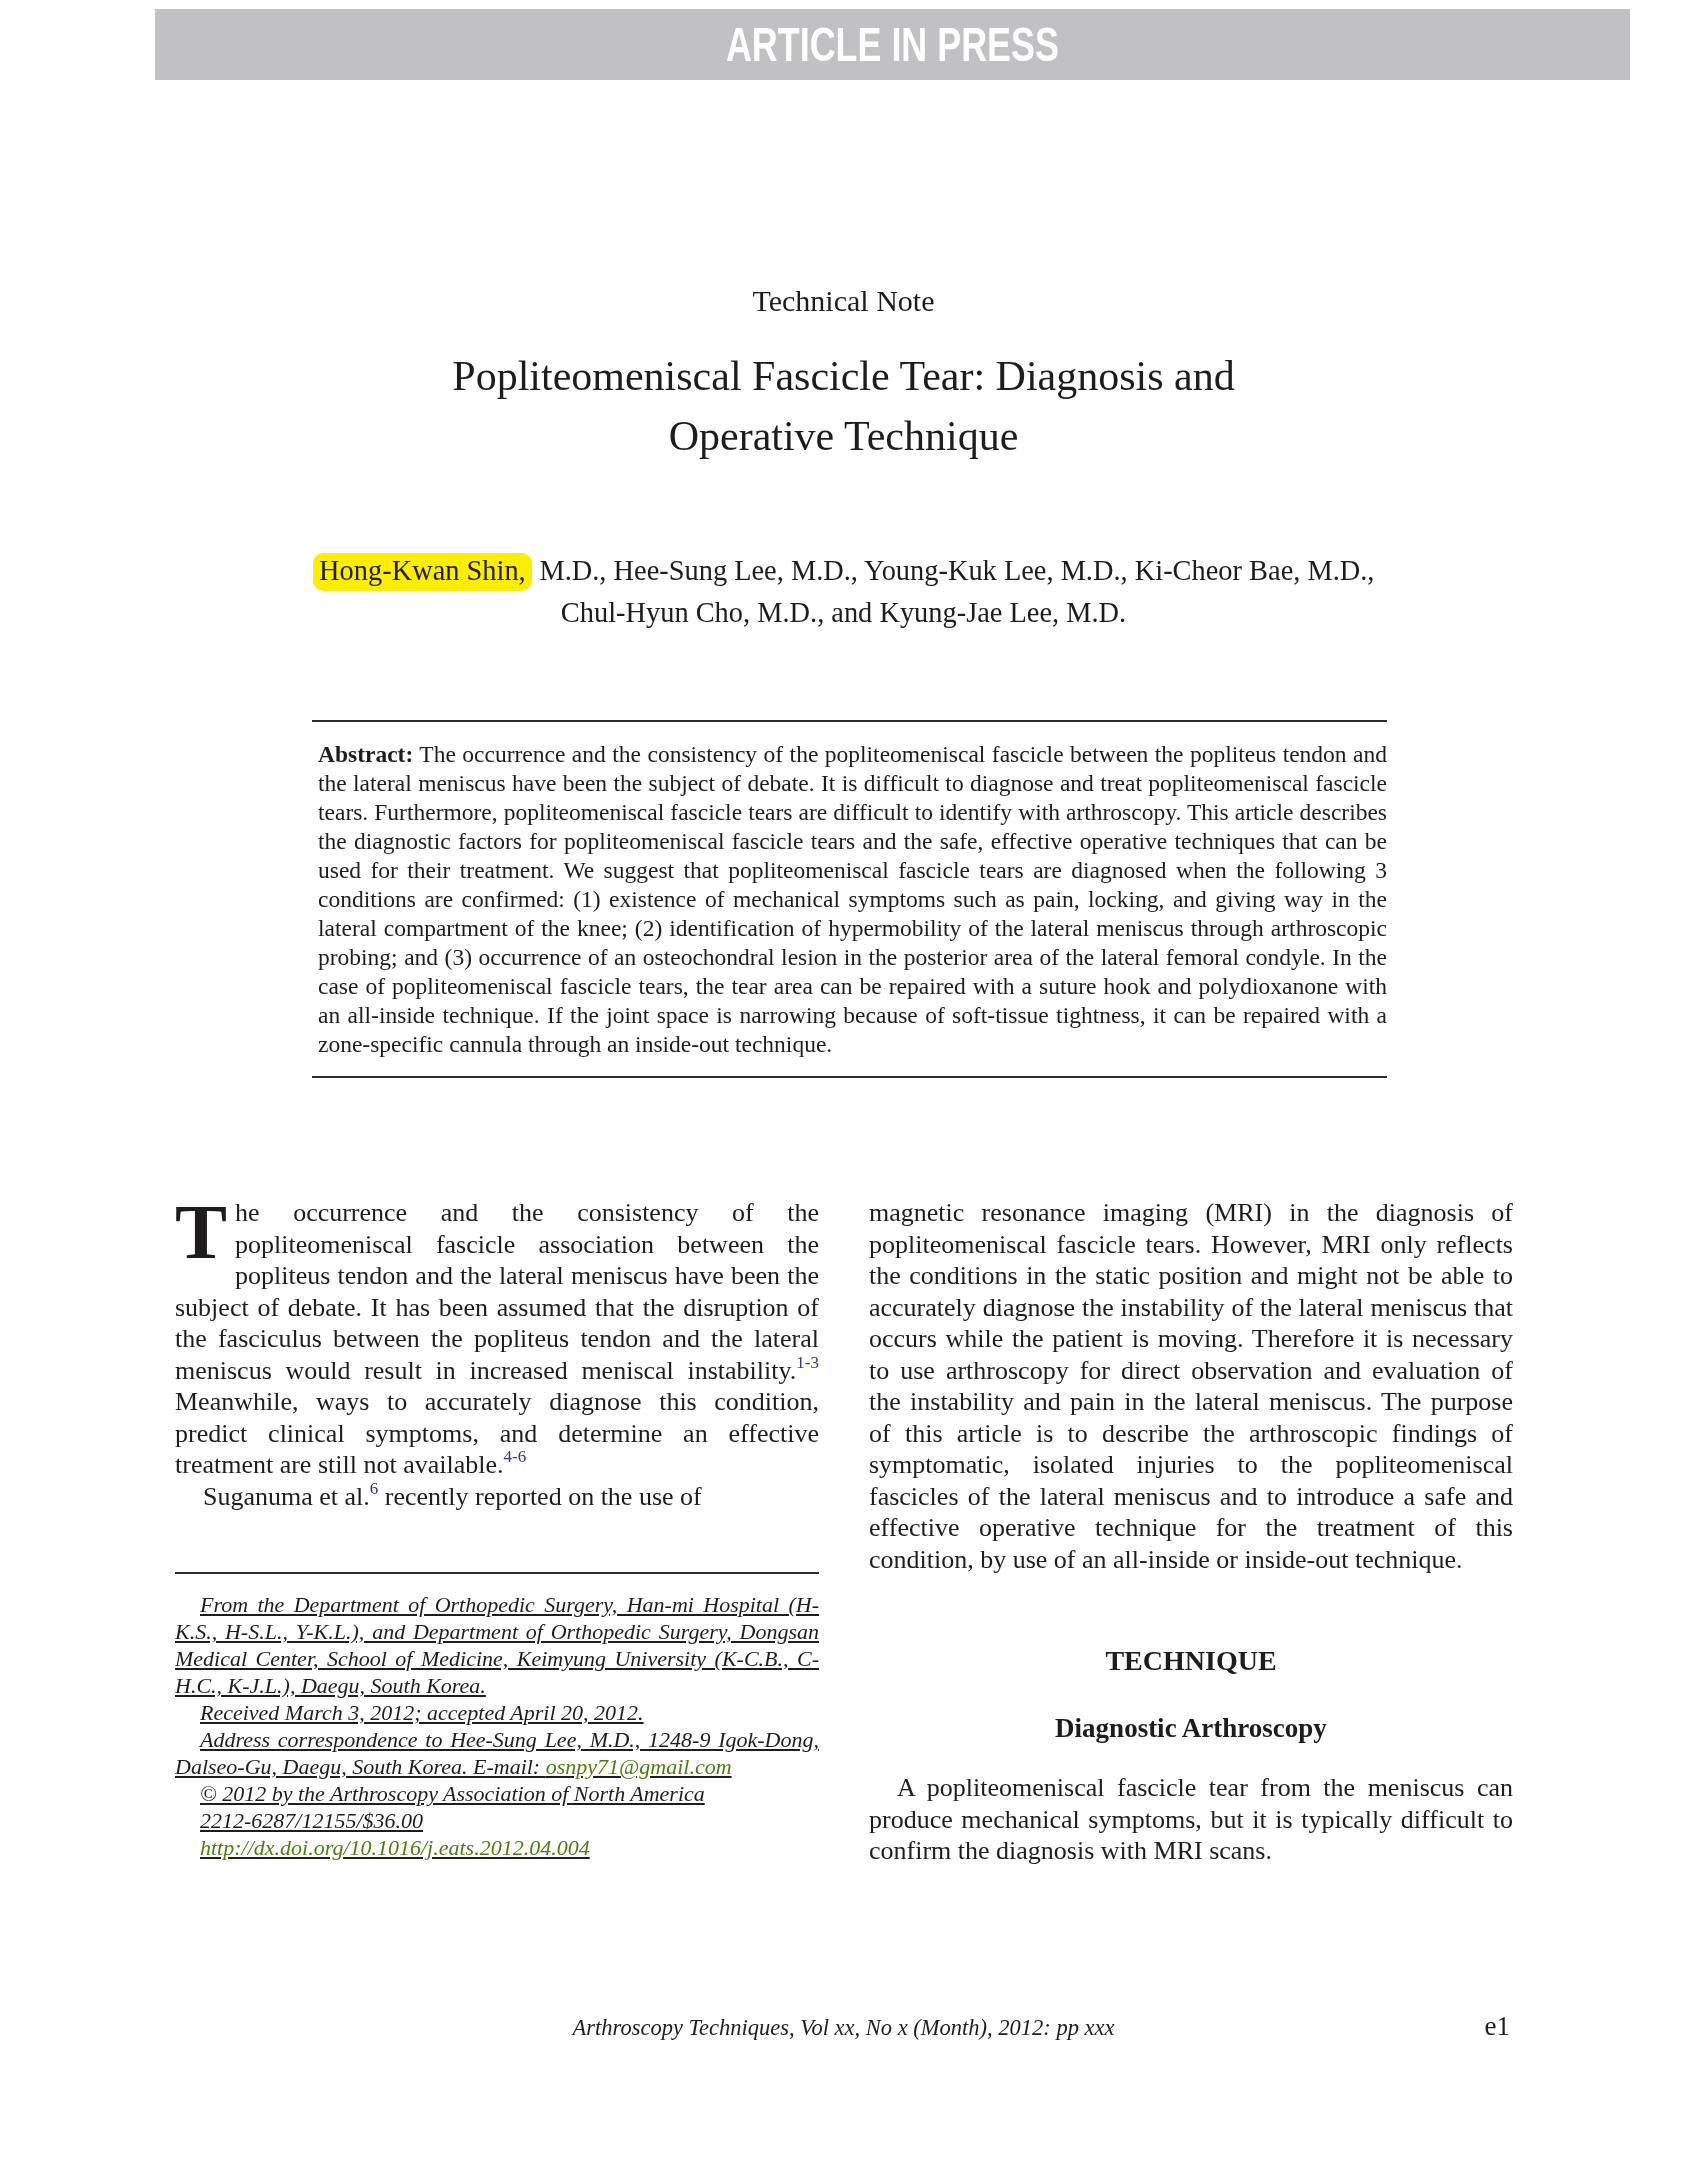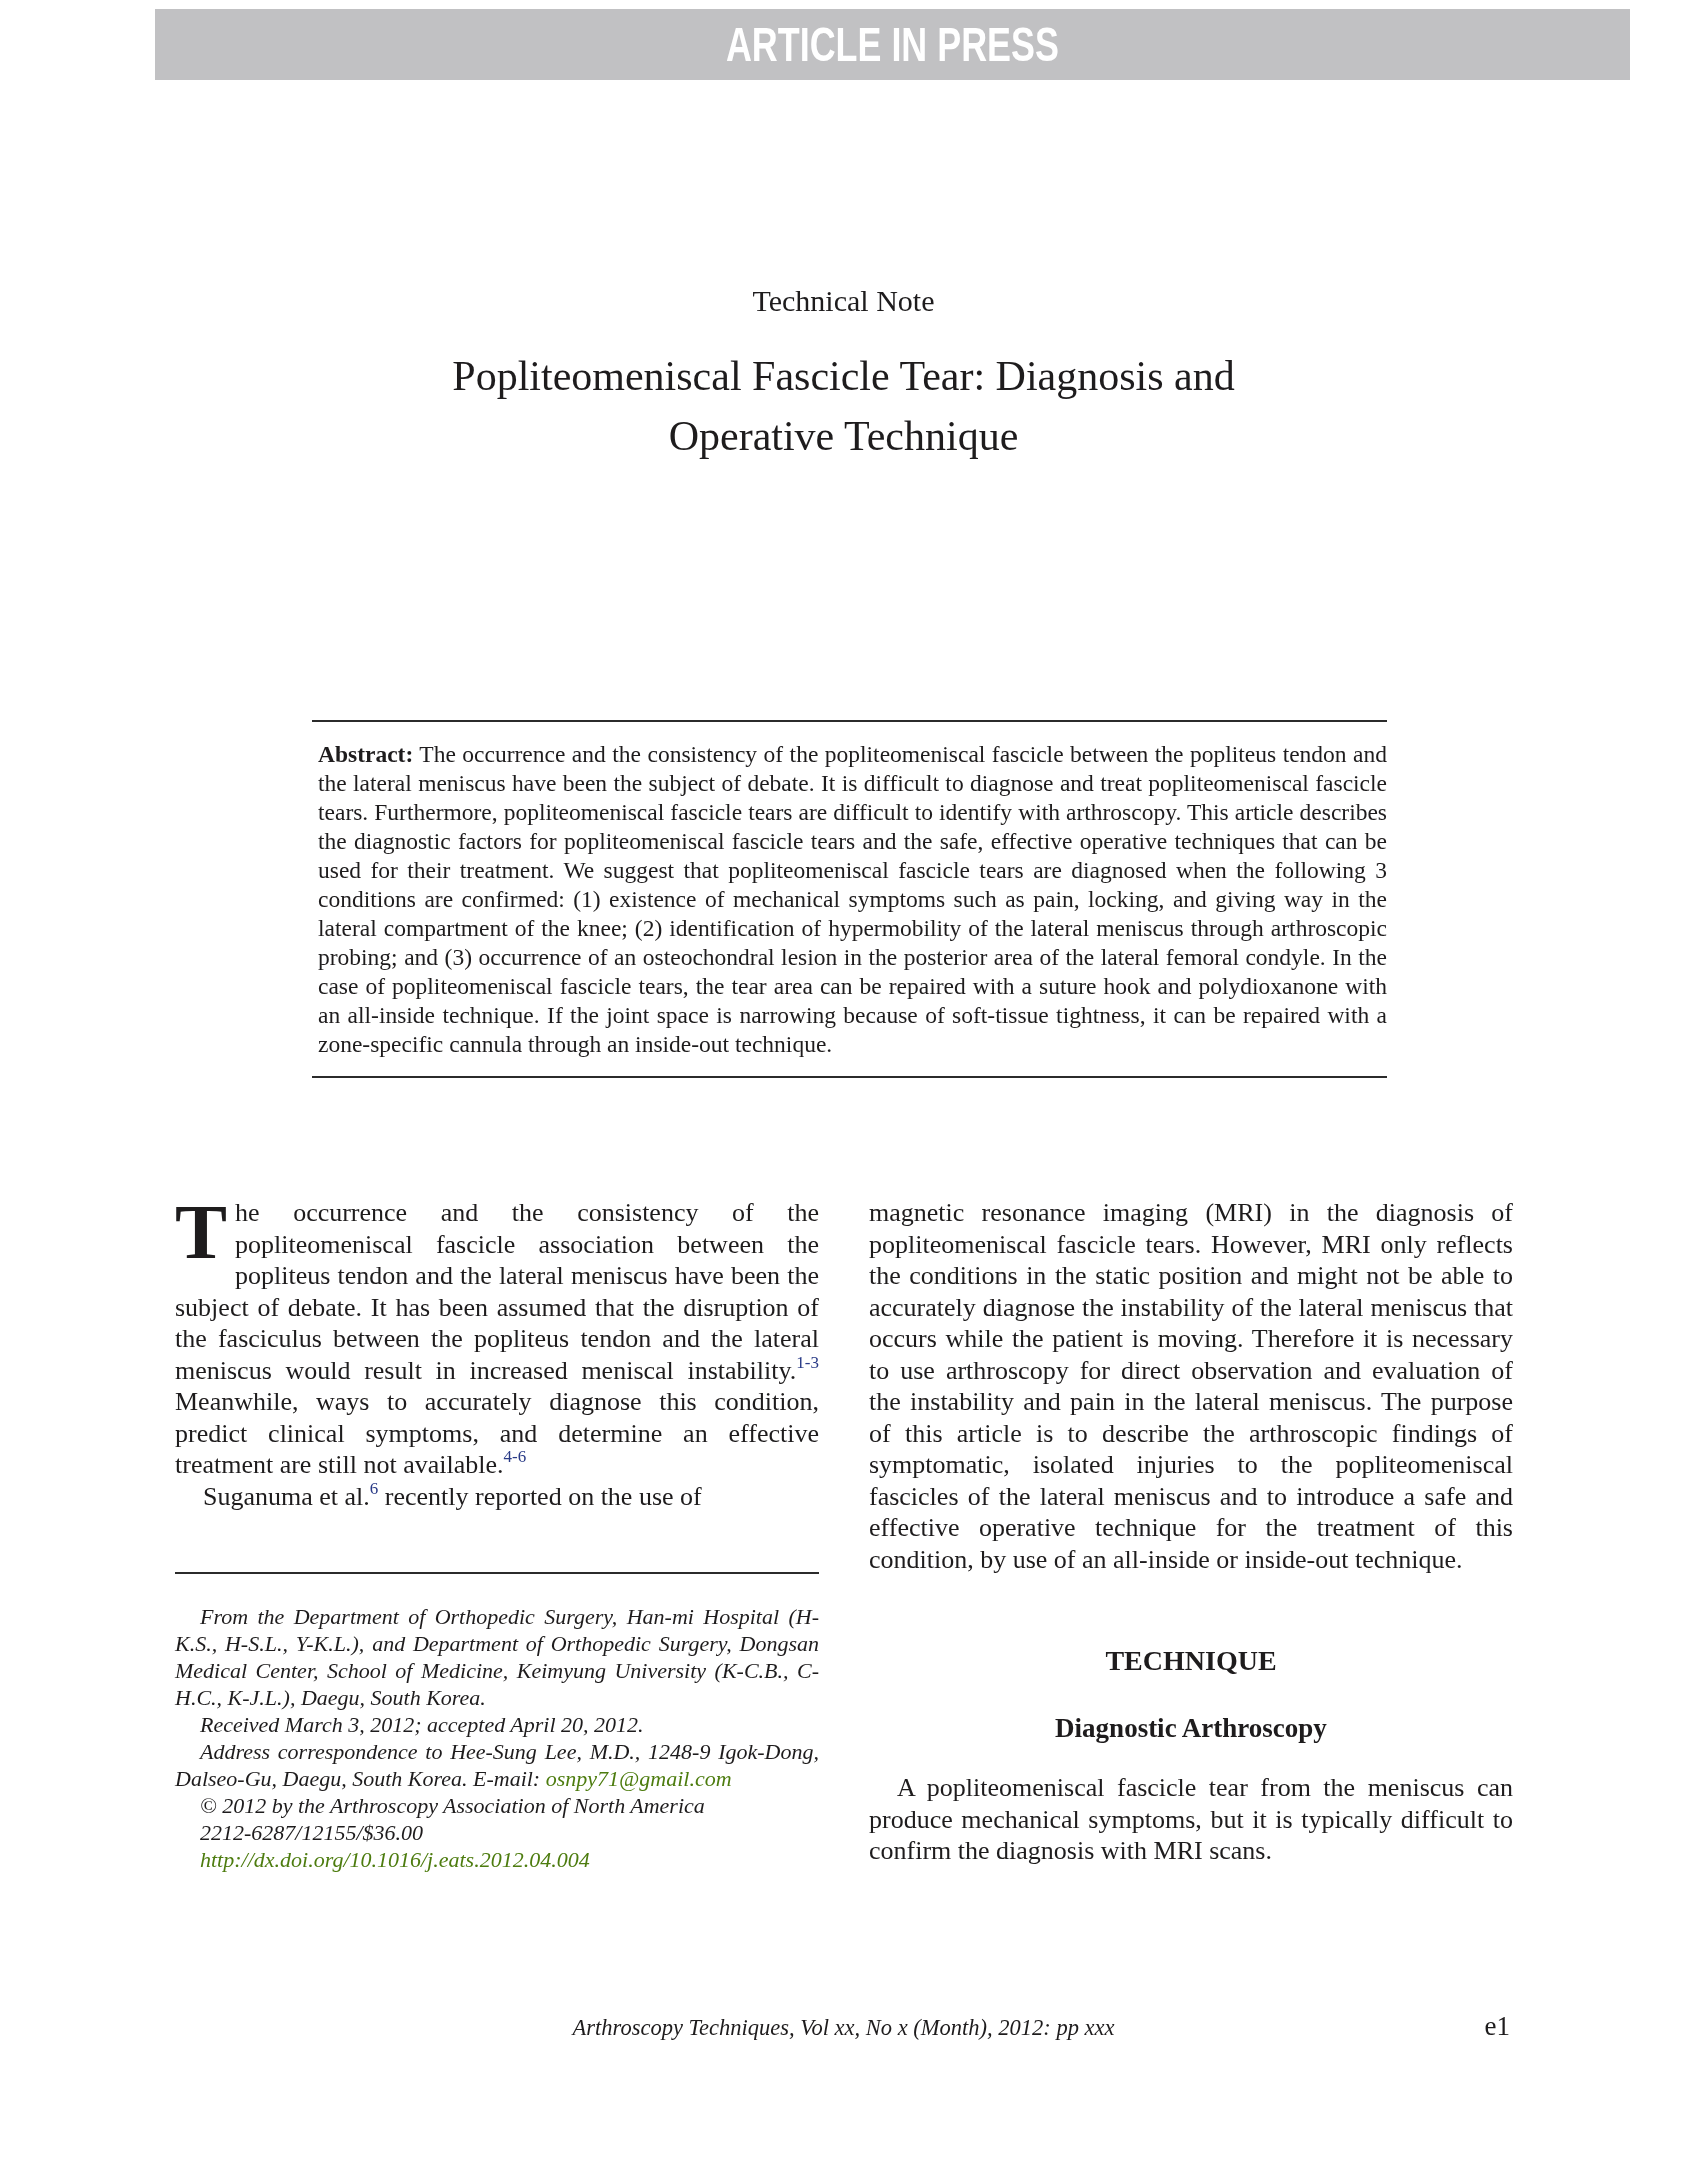--- a/index.html
+++ b/index.html
@@ -93,24 +93,25 @@
     font-size: 17px;
     line-height: 0;
     vertical-align: 10.6px;
     color: #2a3b87;
   }
 
   
   .footnotes {
     margin-top: 60px;
     border-top: 2.6px solid #2b2b2b;
-    padding-top: 29px;
+    padding-top: 17px;
     font-style: italic;
     font-size: 22px; line-height: 27px;
     text-align: justify;
+    text-decoration: underline;
   }
   .footnotes p { margin: 0; text-indent: 25px; }
   .link { color: #4d7c0f; text-decoration: none; cursor: pointer; }
 
   
   .technique-heading {
     margin-top: 70px !important;
     text-align: center;
     font-weight: bold;
     font-size: 28px;
@@ -145,20 +146,24 @@
     <span class="banner-text">ARTICLE IN PRESS</span>
   </div>
 
   <div class="section-label">Technical Note</div>
 
   <h1 class="article-title">
     <span>Popliteomeniscal Fascicle Tear: Diagnosis and</span><br>
     <span>Operative Technique</span>
   </h1>
 
+  <div class="authors">
+    <span><span class="hl">Hong-Kwan Shin,</span><span> M.D., Hee-Sung Lee, M.D., Young-Kuk Lee, M.D., Ki-Cheor Bae, M.D.,</span></span><br>
+    <span>Chul-Hyun Cho, M.D., and Kyung-Jae Lee, M.D.</span>
+  </div>
 
   <div class="abstract-block">
     <hr class="rule">
     <p class="abstract-text"><span class="bold">Abstract:</span><span> The occurrence and the consistency of the popliteomeniscal fascicle between the popliteus tendon and the lateral meniscus have been the subject of debate. It is difficult to diagnose and treat popliteomeniscal fascicle tears. Furthermore, popliteomeniscal fascicle tears are difficult to identify with arthroscopy. This article describes the diagnostic factors for popliteomeniscal fascicle tears and the safe, effective operative techniques that can be used for their treatment. We suggest that popliteomeniscal fascicle tears are diagnosed when the following 3 conditions are confirmed: (1) existence of mechanical symptoms such as pain, locking, and giving way in the lateral compartment of the knee; (2) identification of hypermobility of the lateral meniscus through arthroscopic probing; and (3) occurrence of an osteochondral lesion in the posterior area of the lateral femoral condyle. In the case of popliteomeniscal fascicle tears, the tear area can be repaired with a suture hook and polydioxanone with an all-inside technique. If the joint space is narrowing because of soft-tissue tightness, it can be repaired with a zone-specific cannula through an inside-out technique.</span></p>
     <hr class="rule">
   </div>
 
   <div class="columns">
 
     <div class="col">

